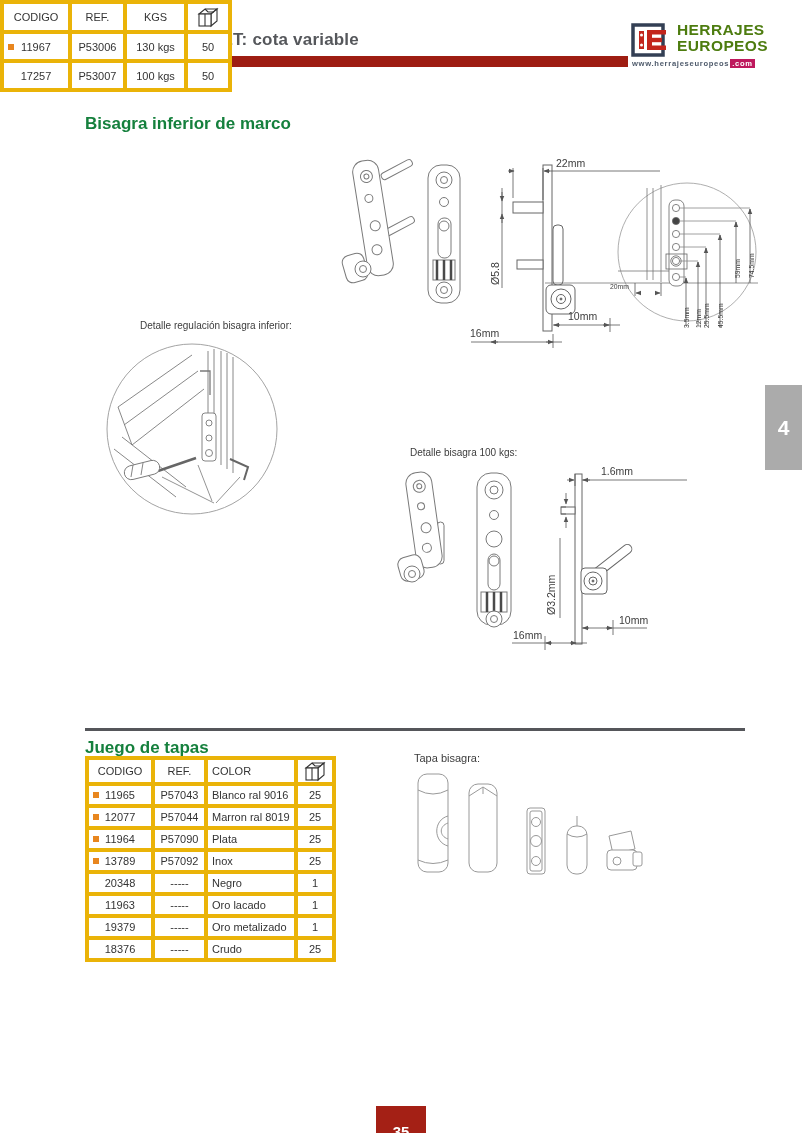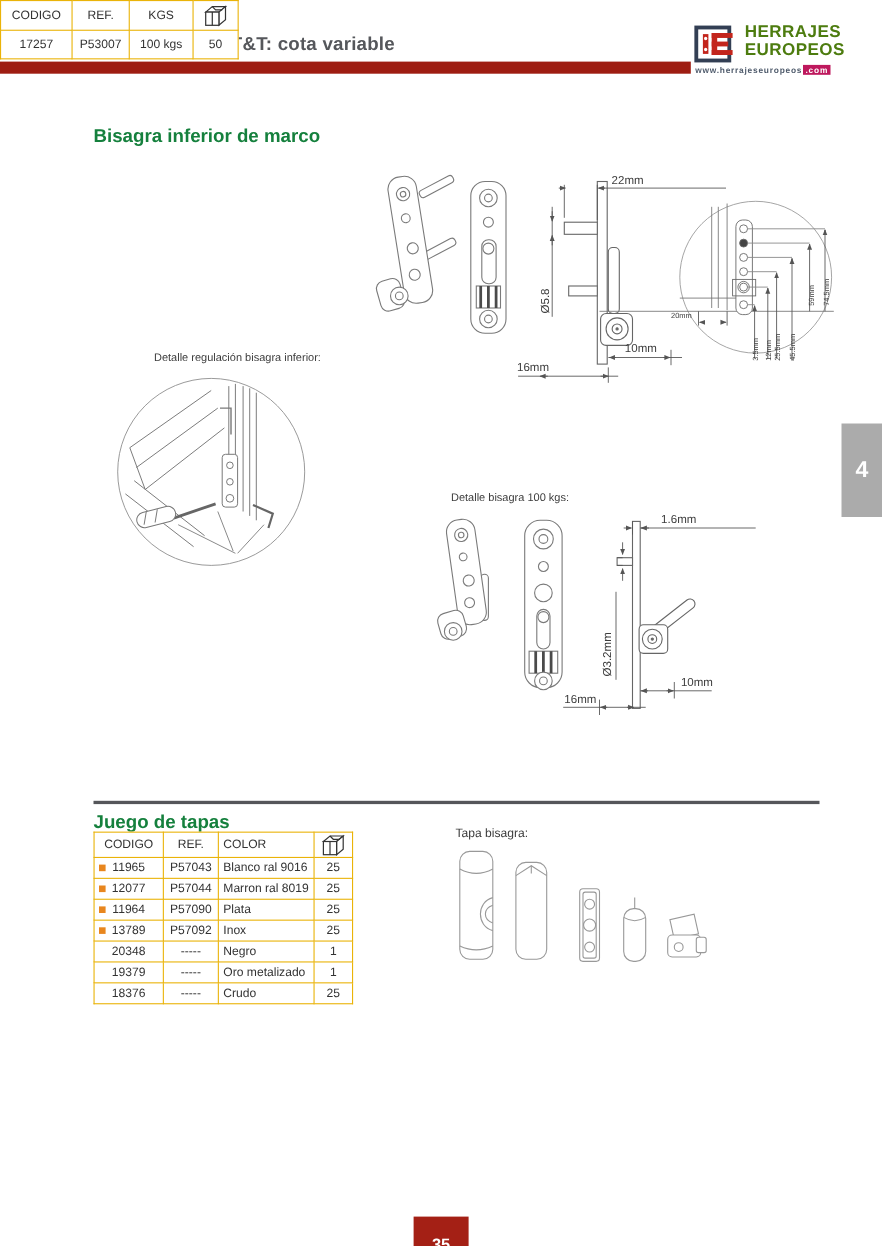--- a/index.html
+++ b/index.html
@@ -21,21 +21,21 @@
   
   .side-tab{position:absolute;left:765px;top:385px;width:37px;height:85px;background:#ABABAB;
             color:#fff;font-size:21px;font-weight:bold;display:flex;align-items:center;justify-content:center;}
 
   
   .sec-title{position:absolute;font-size:17px;font-weight:bold;color:#15803d;}
   .small-label{position:absolute;font-size:10px;color:#3C3C3C;}
 
   
   table.parts{position:absolute;border-collapse:collapse;background:#fff;}
-  table.parts th,table.parts td{border:1px solid #eab308;font-size:11px;padding:0 2px;
+  table.parts th,table.parts td{border:4px solid #eab308;font-size:11px;padding:0 2px;
             text-align:center;font-weight:normal;color:#333;white-space:nowrap;}
   #table1 th{height:26px;} #table1 td{height:25px;}
   #table1 .c1{width:60px;} #table1 .c2{width:47px;} #table1 .c3{width:53px;} #table1 .c4{width:36px;}
   #table2 th{height:22px;} #table2 td{height:18px;}
   #table2 .c1{width:58px;} #table2 .c2{width:45px;} #table2 .c3{width:80px;} #table2 .c4{width:30px;}
   #table2 td.colorcell{text-align:left;padding-left:4px;}
   td.codigo{color:#787878;position:relative;}
   td.ref{color:#C5261E;}
   .bullet{position:absolute;left:4px;top:50%;transform:translateY(-50%);
           width:6px;height:6px;background:#E8861E;}
@@ -91,20 +91,26 @@
         <svg width="24" height="21" viewBox="0 0 24 21" style="position:static;vertical-align:middle;">
           <g fill="#fff" stroke="#333" stroke-width="1.1">
             <polygon points="3,7 9,2 21,2 15,7"></polygon>
             <polygon points="15,7 21,2 21,14 15,19"></polygon>
             <rect x="3" y="7" width="12" height="12"></rect>
             <line x1="9" y1="7" x2="9" y2="19"></line>
             <polyline points="9,2 12,5 18,5" fill="none"></polyline>
           </g>
         </svg>
       </th>
+    </tr>
+    <tr>
+      <td class="codigo"><span class="bullet"></span><span>11967</span></td>
+      <td class="ref">P53006</td>
+      <td>130 kgs</td>
+      <td>50</td>
     </tr>
     <tr>
       <td class="codigo"><span>17257</span></td>
       <td class="ref">P53007</td>
       <td>100 kgs</td>
       <td>50</td>
     </tr>
   </tbody>
     </table>
 
@@ -378,20 +384,26 @@
       <td class="colorcell">Inox</td>
       <td>25</td>
     </tr>
     <tr>
       <td class="codigo"><span>20348</span></td>
       <td class="ref">-----</td>
       <td class="colorcell">Negro</td>
       <td>1</td>
     </tr>
     <tr>
+      <td class="codigo"><span>11963</span></td>
+      <td class="ref">-----</td>
+      <td class="colorcell">Oro lacado</td>
+      <td>1</td>
+    </tr>
+    <tr>
       <td class="codigo"><span>19379</span></td>
       <td class="ref">-----</td>
       <td class="colorcell">Oro metalizado</td>
       <td>1</td>
     </tr>
     <tr>
       <td class="codigo"><span>18376</span></td>
       <td class="ref">-----</td>
       <td class="colorcell">Crudo</td>
       <td>25</td>

